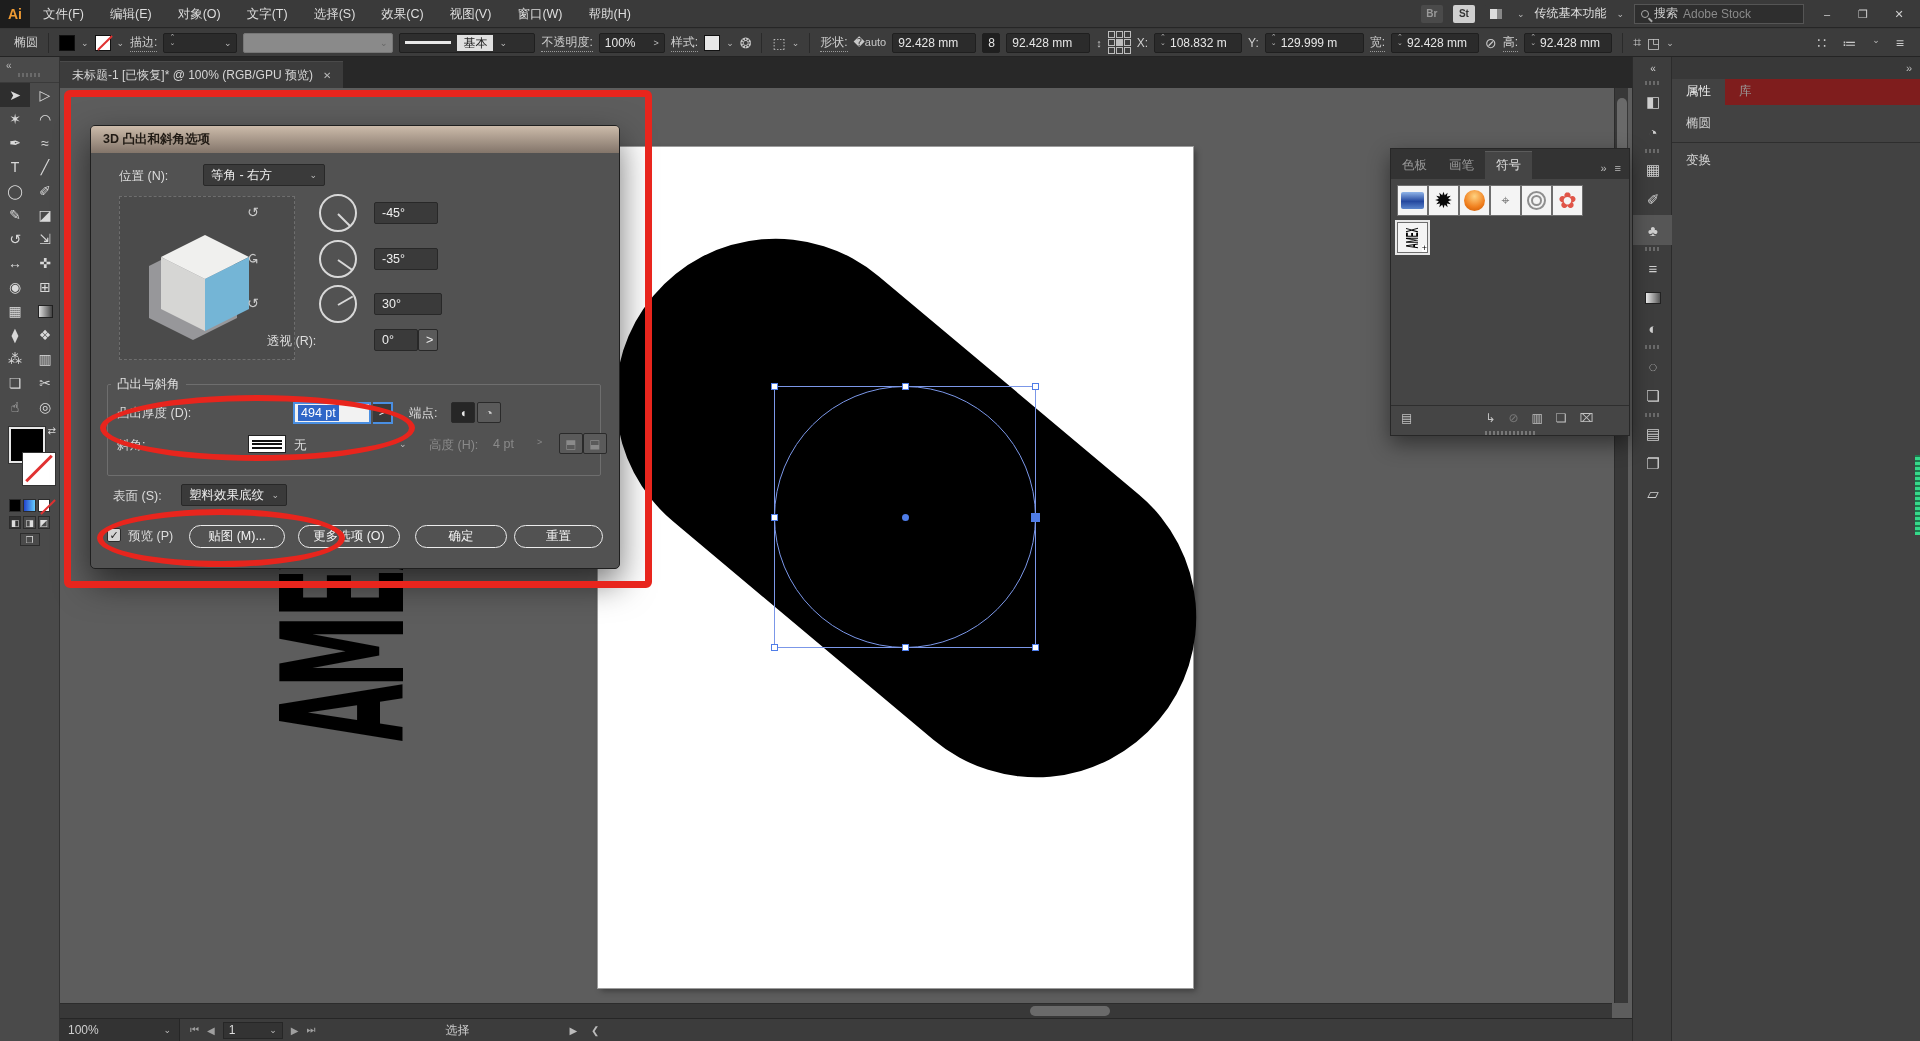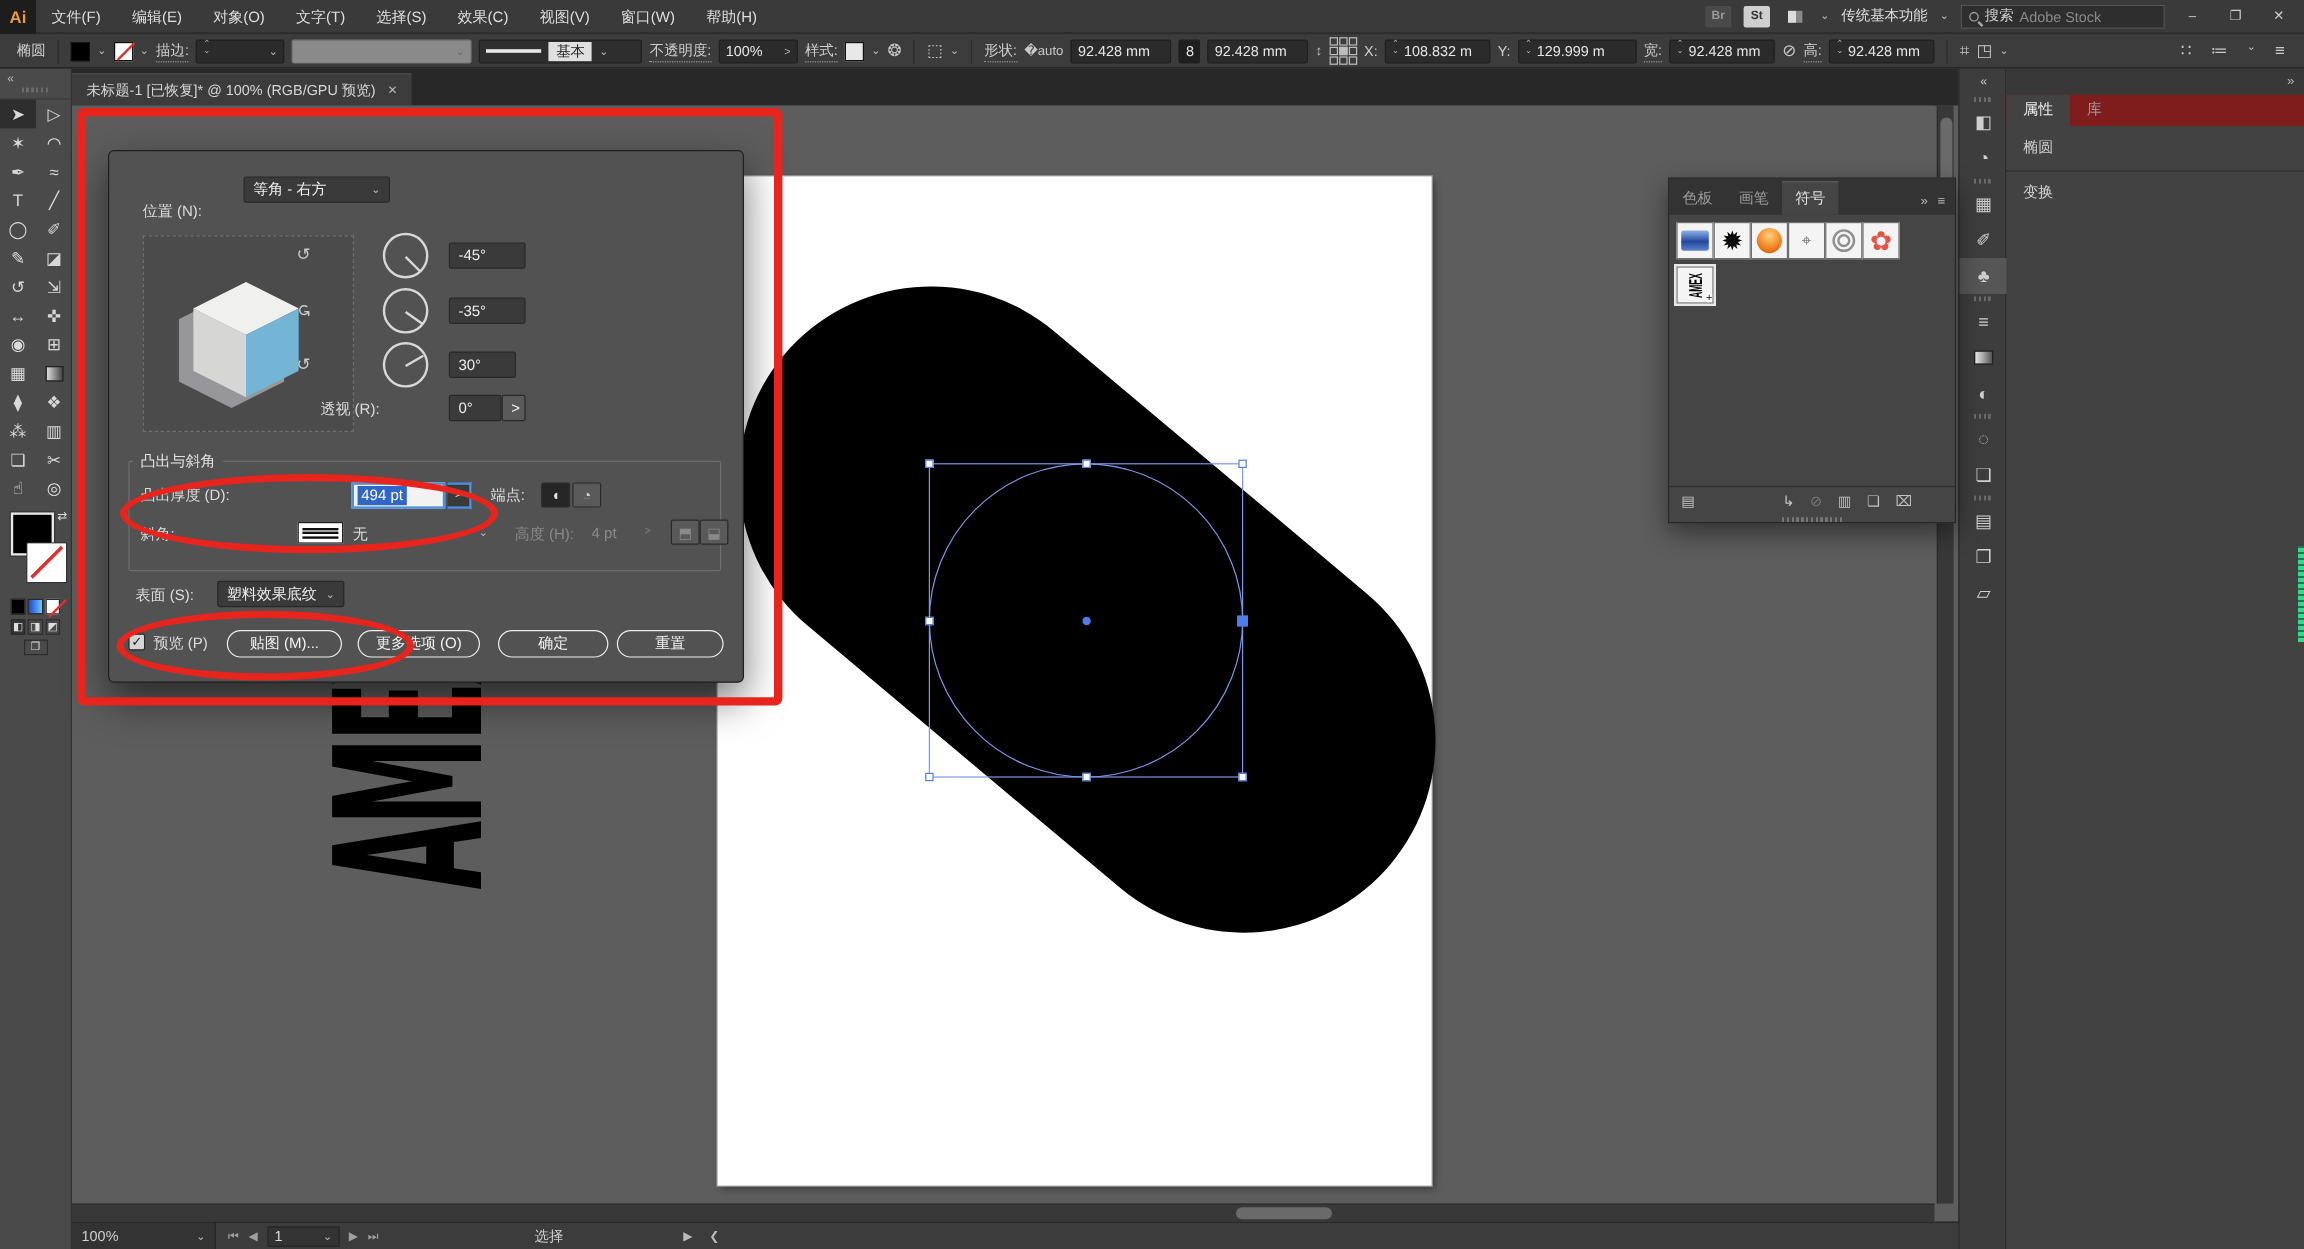--- a/index.html
+++ b/index.html
@@ -358,23 +358,24 @@
       <span>▶</span>
       <span>⏭</span>
     </div>
     <span style="margin-left:120px;font-family:Liberation Mono, monospace;">选择</span>
     <span style="margin-left:100px;color:#bbb;font-size:10px;">▶</span>
     <span style="margin-left:14px;color:#bbb;font-size:10px;">❮</span>
   </div>
 </div>
 
 <div id="dialog">
+  <div id="dlg-title">3D 凸出和斜角选项</div>
 
   <span class="dlg-label abs" style="left:28px;top:42px;">位置 (N):</span>
-  <div class="dlg-select abs" style="left:112px;top:21px;width:122px;">
+  <div class="dlg-select abs" style="left:112px;top:38px;width:122px;">
     <span>等角 - 右方</span>
       <span class="chev">⌄</span>
   </div>
 
   <div class="well">
     <div class="face" style="clip-path:polygon(73px 47px,117px 69px,117px 121px,73px 143px,29px 121px,29px 69px);background:#97979a;"></div>
     <div class="face" style="clip-path:polygon(85px 38px,129px 60px,85px 82px,41px 60px);background:#f0f0ee;"></div>
     <div class="face" style="clip-path:polygon(41px 60px,85px 82px,85px 134px,41px 112px);background:#d6d6d4;"></div>
     <div class="face" style="clip-path:polygon(85px 82px,129px 60px,129px 112px,85px 134px);background:#74b5d6;"></div>
   </div>
@@ -388,21 +389,21 @@
   <span class="icon abs" style="left:156px;top:124px;transform:rotate(90deg);">↺</span>
   <div class="dial abs" style="left:228px;top:114px;">
       <span class="needle" style="transform:rotate(35deg);"></span>
     </div>
   <div class="dlg-field abs" style="left:283px;top:122px;width:64px;">-35°</div>
 
   <span class="icon abs" style="left:156px;top:169px;">↺</span>
   <div class="dial abs" style="left:228px;top:159px;">
       <span class="needle" style="transform:rotate(-30deg);"></span>
     </div>
-  <div class="dlg-field abs" style="left:283px;top:167px;width:56px;">30°</div>
+  <div class="dlg-field abs" style="left:283px;top:167px;width:68px;">30°</div>
 
   <span class="dlg-label abs" style="left:176px;top:207px;">透视 (R):</span>
   <div class="dlg-field abs" style="left:283px;top:203px;width:44px;">0°</div>
   <div class="dlg-field abs" style="left:327px;top:203px;width:20px;text-align:center;background:#5a5a5a;">&gt;</div>
 
   <div class="groupbox"></div>
   <span class="group-legend">凸出与斜角</span>
 
   <span class="dlg-label abs" style="left:26px;top:279px;">凸出厚度 (D):</span>
   <div class="depth-field">

